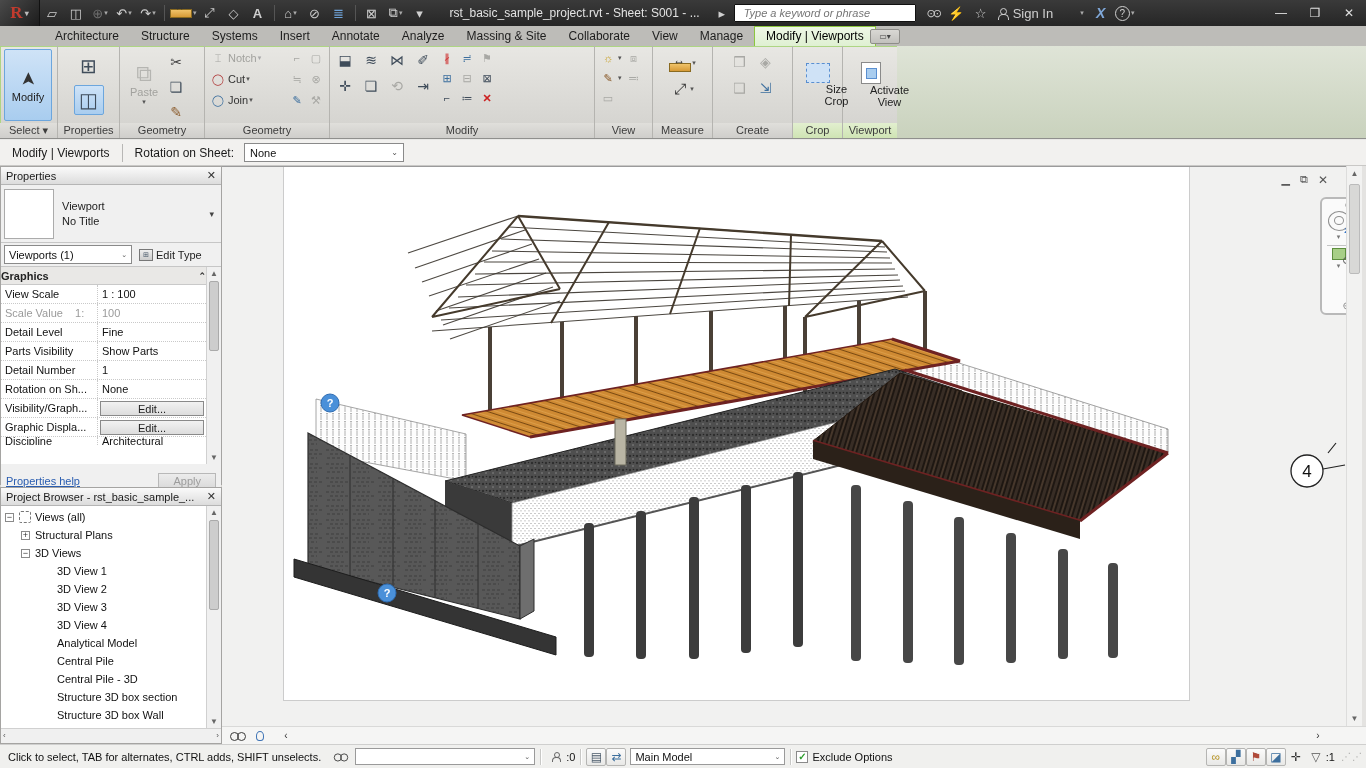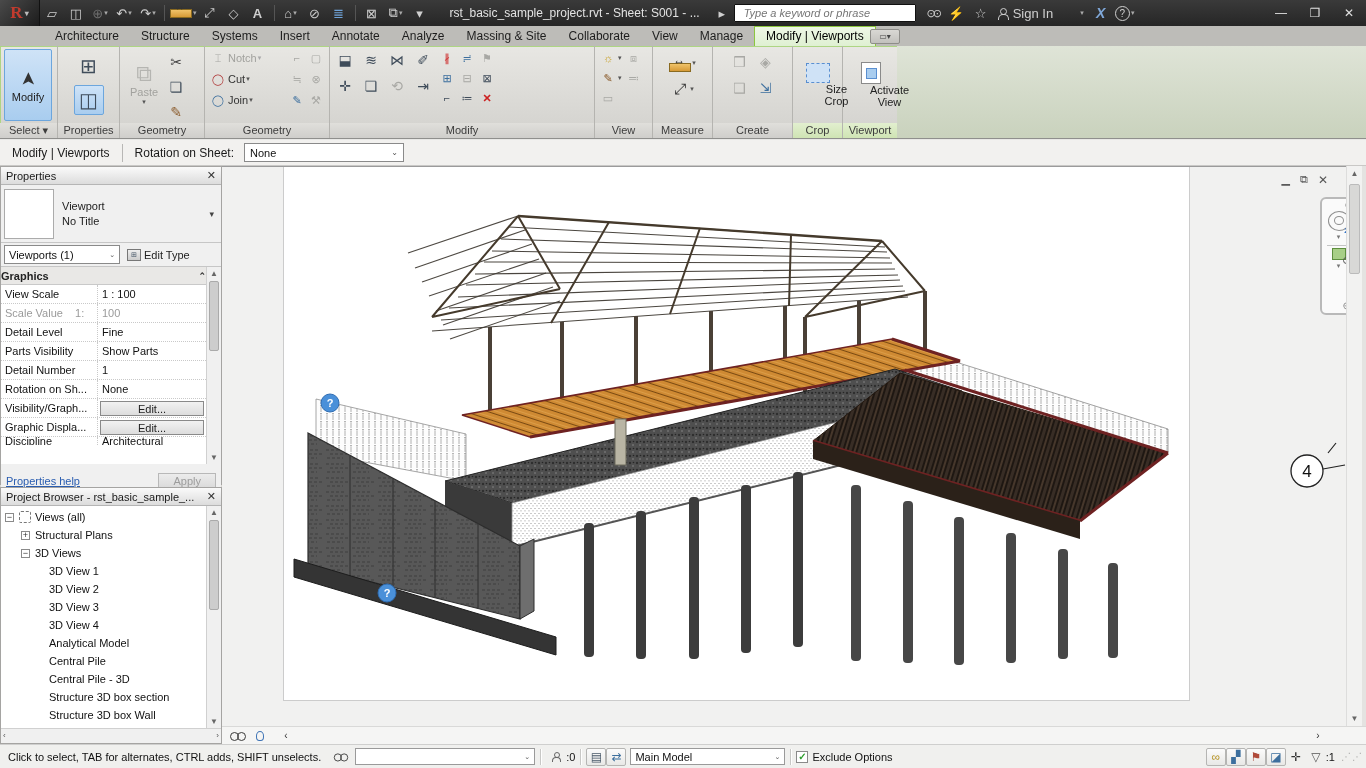--- a/index.html
+++ b/index.html
@@ -77,21 +77,21 @@
   .grouphead{height:18px;background:#e9e8e6;border-bottom:1px solid #c9c9c9;display:flex;align-items:center;padding:0 0;font-size:11px;font-weight:bold;color:#222;justify-content:center;}
   .grouphead .chev{margin-left:auto;font-size:9px;color:#333;}
   .pscroll{position:absolute;right:0;top:0;bottom:0;width:15px;background:#f0f0f0;border-left:1px solid #d0d0d0;font-size:8px;color:#666;text-align:center;}
   .pscroll .thumbv{position:absolute;left:2px;right:2px;background:#cdcdcd;border:1px solid #aaa;border-radius:2px;}
   .pfoot{height:20px;display:flex;align-items:center;padding:17px 5px;background:#f0f0f0;}
   .plink{font-size:11px;color:#2a5db0;text-decoration:underline;}
   .applybtn{margin-left:auto;font-size:11px;color:#9c9c9c;background:linear-gradient(#ececec,#dadada);border:1px solid #b8b8b8;padding:1px 14px;}
   
   .tree{background:#fff;position:relative;overflow:hidden;}
   .trow{display:flex;align-items:center;height:18px;font-size:11px;color:#111;white-space:nowrap;}
-  .trow.lvl0{padding-left:4px;} .trow.lvl1{padding-left:20px;} .trow.lvl2{padding-left:48px;}
+  .trow.lvl0{padding-left:4px;} .trow.lvl1{padding-left:20px;} .trow.lvl2{padding-left:48px;margin-left:8px;}
   .exp{width:9px;height:9px;border:1px solid #8a8a8a;background:#fff;font-size:9px;line-height:7px;text-align:center;color:#333;margin-right:5px;flex:0 0 auto;}
   .exp:empty{visibility:hidden;margin-right:0;width:0;border:none;}
   .vicon{display:none;width:12px;height:12px;border:1px dashed #777;border-radius:2px;margin-right:4px;position:relative;}
   .trow.lvl0 .vicon{display:inline-block;}
   .hscrollmini{height:13px;background:#f0f0f0;border-top:1px solid #d0d0d0;display:flex;align-items:center;justify-content:space-between;padding:0 2px;font-size:8px;color:#555;}
   
   #canvas{position:absolute;left:222px;top:166px;width:1124px;height:560px;background:#f1f1f0;border-top:1px solid #9b9b9b;overflow:hidden;}
   #sheet{position:absolute;left:61px;top:0px;width:907px;height:534px;background:#fff;border:1px solid #cccccc;border-top:none;}
   #modelsvg{position:absolute;left:0;top:0;}
   .winctl{position:absolute;top:6px;right:18px;display:flex;gap:10px;color:#555;font-size:11px;}
@@ -505,21 +505,21 @@
     </div>
     <div class="typesel">
       <div class="thumb"></div>
       <div class="tslab">
         <div>Viewport</div>
         <div>No Title</div>
       </div>
       <span class="tsdd">▾</span>
     </div>
     <div class="selrow">
-      <span class="combo" style="width:116px;">
+      <span class="combo" style="width:128px;">
         <span>Viewports (1)</span>
           <span class="dd">⌄</span>
       </span>
       <span class="etbtn">
         <span class="etic">⊞</span>
         <span>Edit Type</span>
       </span>
     </div>
     <div class="ptable" style="height:197px;padding-right:15px;">
       <div class="grouphead">

